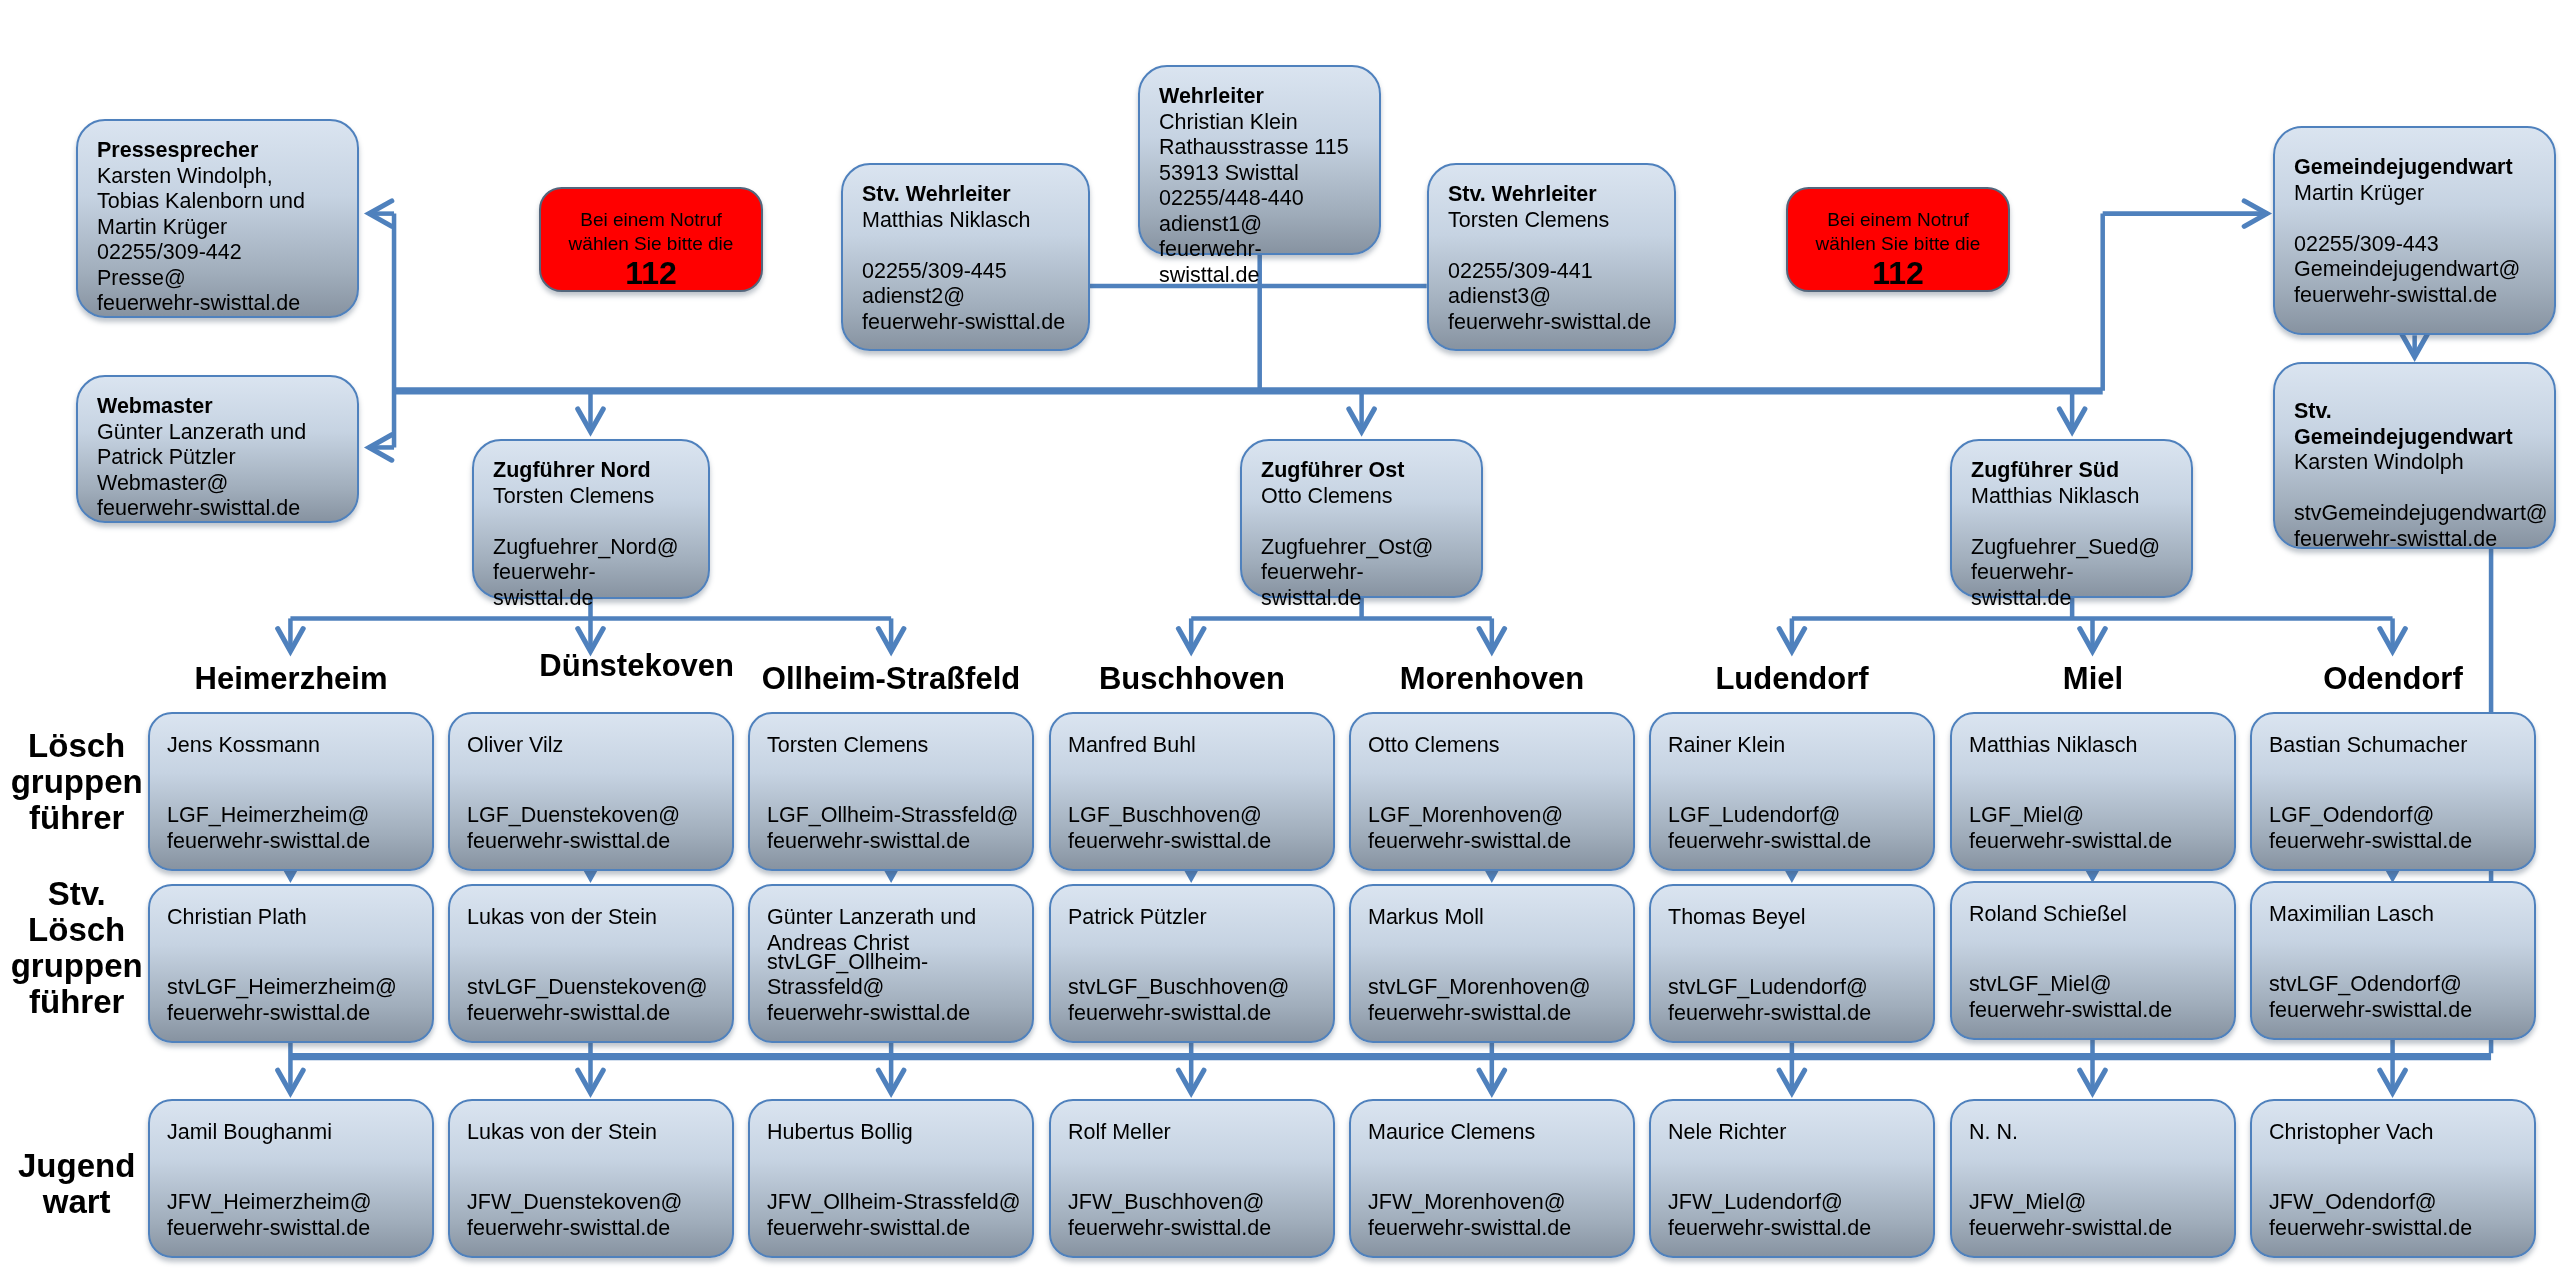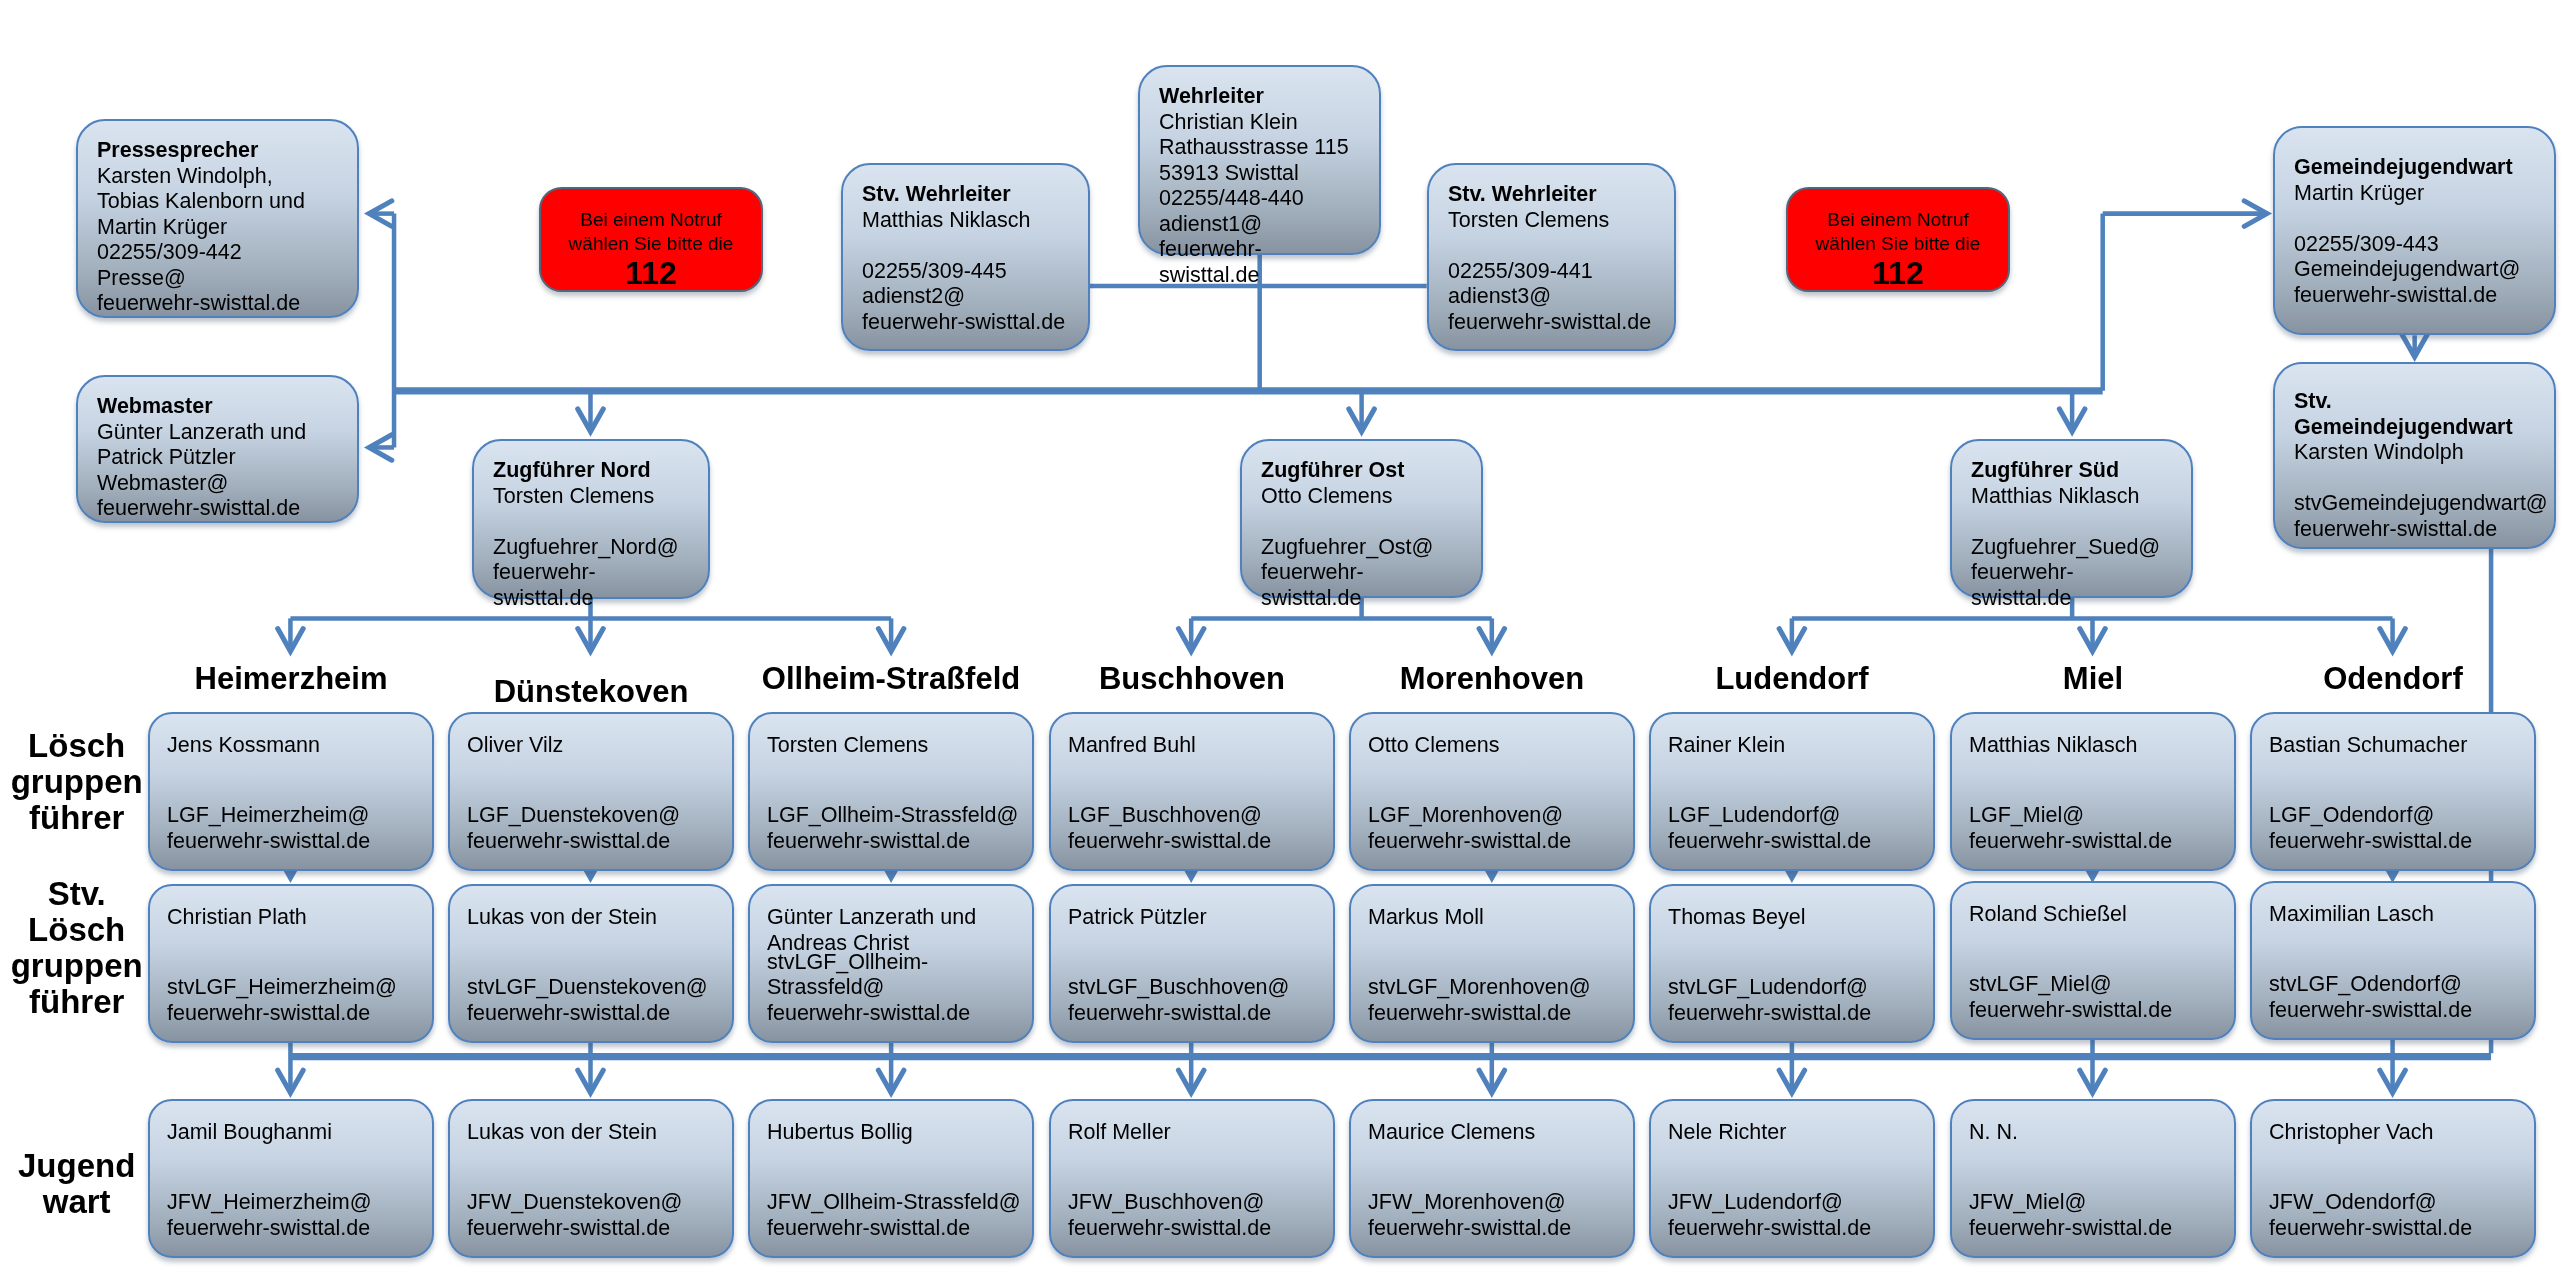--- a/index.html
+++ b/index.html
@@ -171,21 +171,21 @@
     <div class="btitle">Gemeindejugendwart</div>
     <div>
         <div>Martin Krüger</div>
         <div>&nbsp;</div>
         <div>02255/309-443</div>
         <div>Gemeindejugendwart@</div>
         <div>feuerwehr-swisttal.de</div>
       </div>
   </div>
 
-  <div class="bbox" style="left:2273px;top:362px;width:283px;height:187px;padding-top:25px;">
+  <div class="bbox" style="left:2273px;top:362px;width:283px;height:187px;padding-top:35px;">
     <div class="btitle">Stv. Gemeindejugendwart</div>
     <div>
         <div>Karsten Windolph</div>
         <div>&nbsp;</div>
         <div>stvGemeindejugendwart@</div>
         <div>feuerwehr-swisttal.de</div>
       </div>
   </div>
 
   <div class="bbox" style="left:472px;top:439px;width:238px;height:160px;">
@@ -212,21 +212,21 @@
     <div class="btitle">Zugführer Süd</div>
     <div>
         <div>Matthias Niklasch</div>
         <div>&nbsp;</div>
         <div>Zugfuehrer_Sued@</div>
         <div>feuerwehr-swisttal.de</div>
       </div>
   </div>
 
   <div class="town-header" style="left:148px;top:661px;">Heimerzheim</div>
-  <div class="town-header" style="left:448px;top:674px;">Dünstekoven</div>
+  <div class="town-header" style="left:448px;top:648px;text-align:right;">Dünstekoven</div>
   <div class="town-header" style="left:748px;top:661px;">Ollheim-Straßfeld</div>
   <div class="town-header" style="left:1049px;top:661px;">Buschhoven</div>
   <div class="town-header" style="left:1349px;top:661px;">Morenhoven</div>
   <div class="town-header" style="left:1649px;top:661px;">Ludendorf</div>
   <div class="town-header" style="left:1950px;top:661px;">Miel</div>
   <div class="town-header" style="left:2250px;top:661px;">Odendorf</div>
 
   <div class="row-label" style="left:5.7px;top:728px;">
       <div>Lösch</div>
       <div>gruppen</div>

